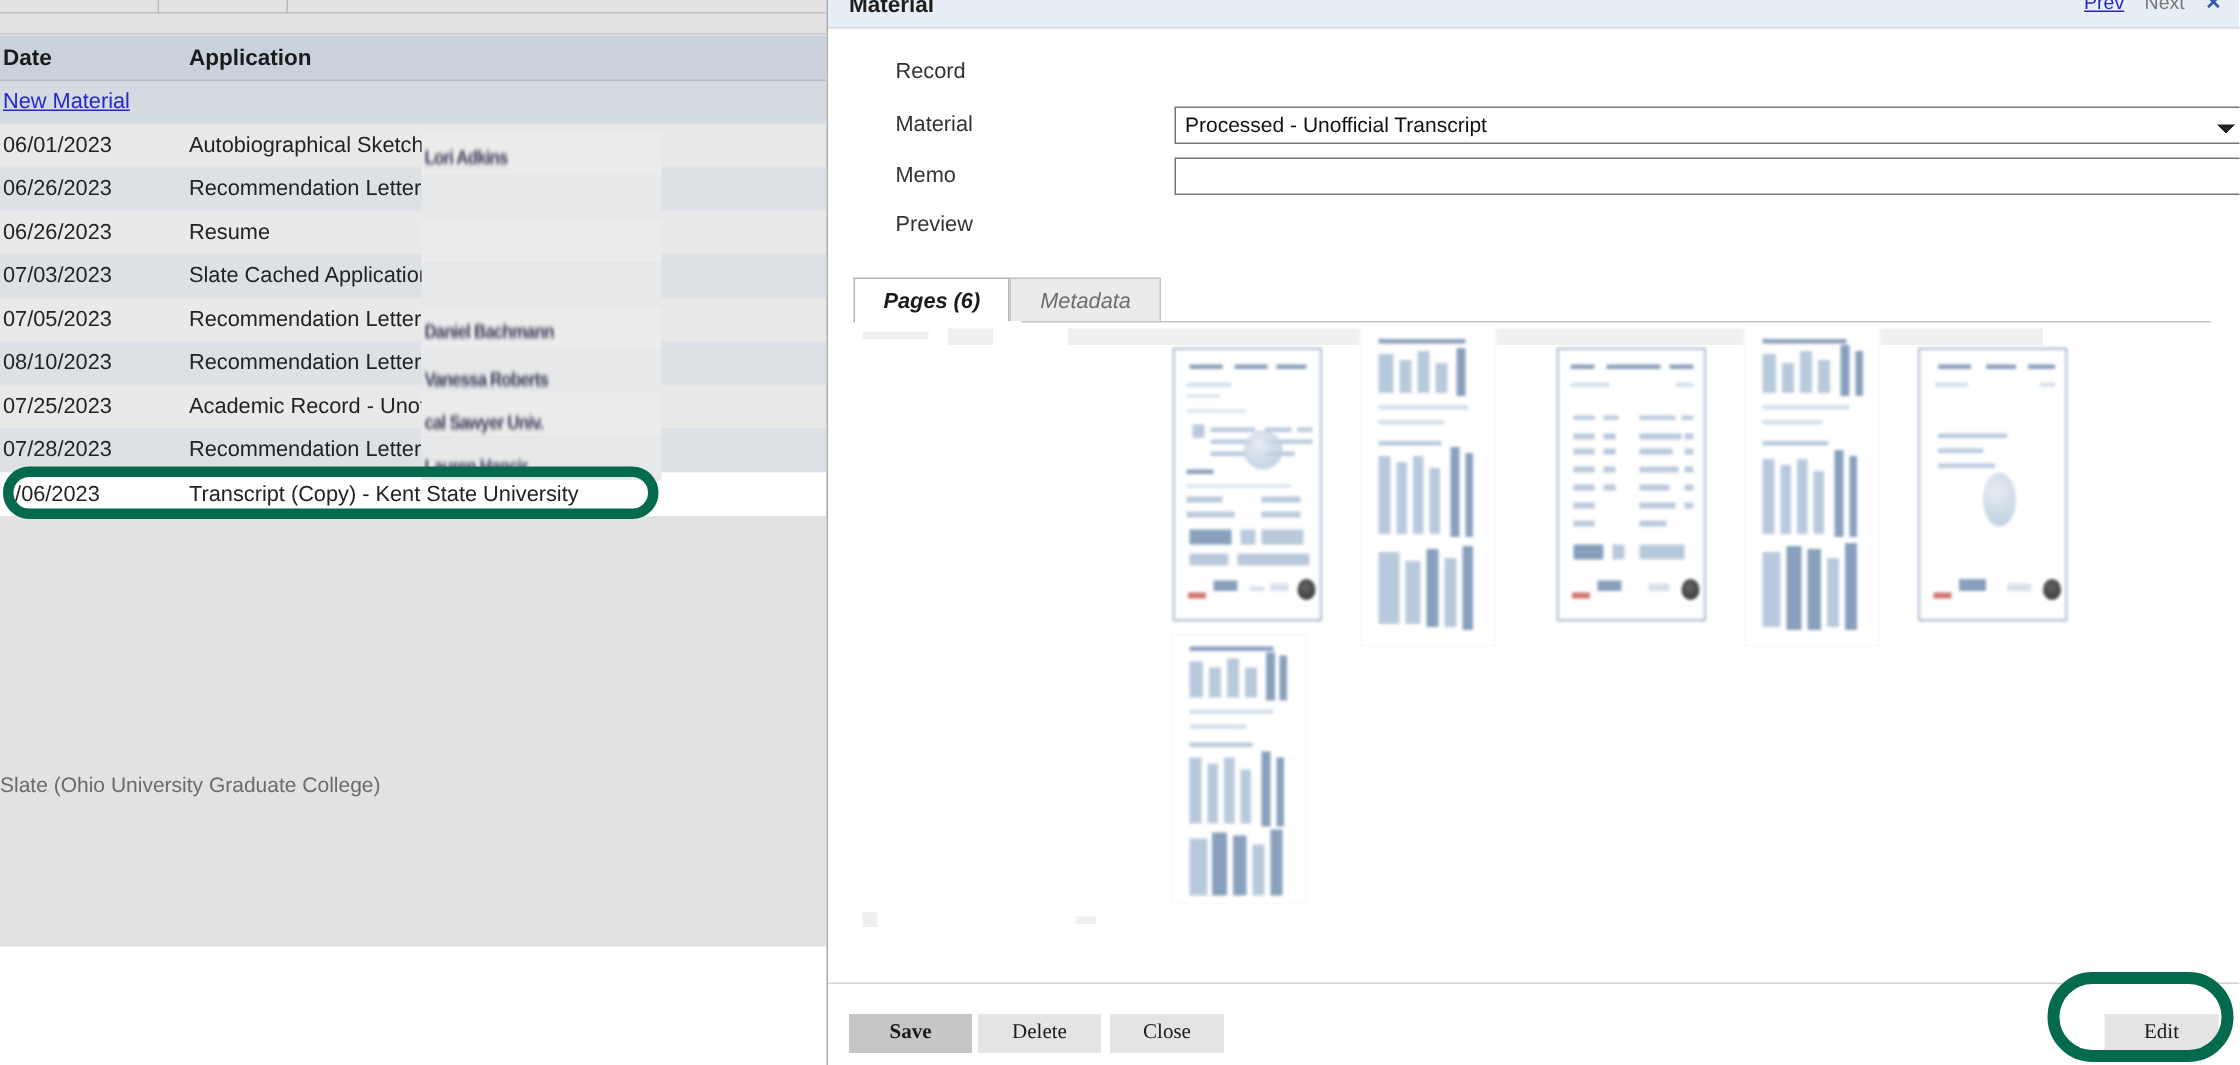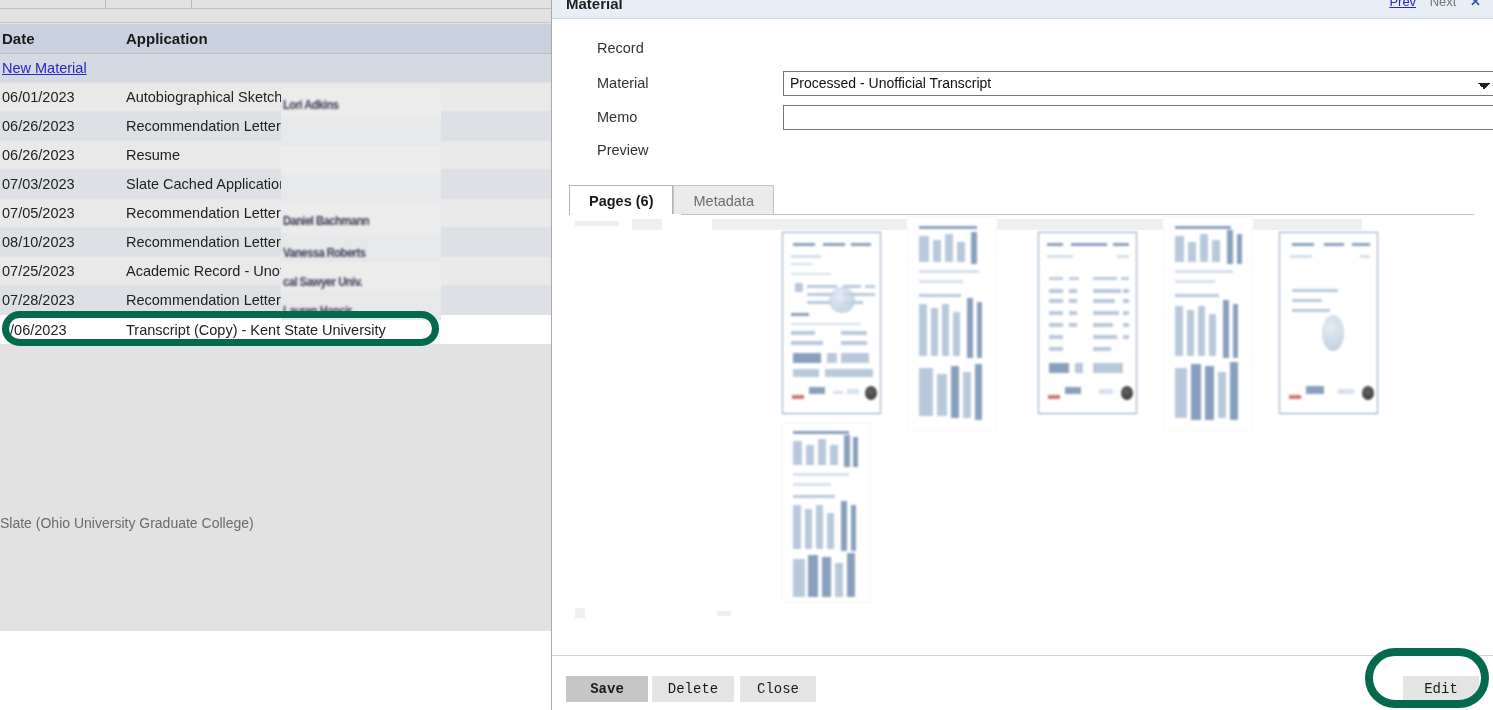--- a/index.html
+++ b/index.html
@@ -165,20 +165,21 @@
     width: 905px; height: 31px;
     display: flex; align-items: flex-end;
   }
   .tab {
     height: 30px; padding: 0 19px;
     display: flex; align-items: center; justify-content: center;
     font-size: 14.5px;
     border: 1px solid #c3c3c3;
     border-bottom: none;
     cursor: pointer;
+    font-style: italic;
   }
   .tab.active {
     background: #ffffff; color: #1a1a1a; font-weight: bold;
     border-color: #b5b5b5;
     position: relative; z-index: 2;
   }
   .tab.inactive {
     background: #ebebeb; color: #6d6d6d;
   }
   #tabs-underline {
@@ -233,21 +234,21 @@
   
   #dialog-footer {
     position: absolute; left: 0; top: 655px; width: 941px; height: 55px;
     background: #ffffff;
     border-top: 1px solid #d3d3d3;
   }
   .btn {
     position: absolute; top: 20px;
     height: 26px;
     display: flex; align-items: center; justify-content: center;
-    font-family: Liberation Mono, monospace;
+    font-family: Liberation Serif, serif;
     font-size: 14px; color: #1a1a1a;
     background: #e4e4e4;
     border: none;
     cursor: pointer;
   }
   #save-button { left: 14px; width: 82px; background: #c6c6c6; font-weight: bold; }
   #delete-button { left: 100px; width: 82px; }
   #close-button { left: 188px; width: 76px; }
   #edit-button { right: 14px; width: 76px; background: #e4e4e4; }
 

